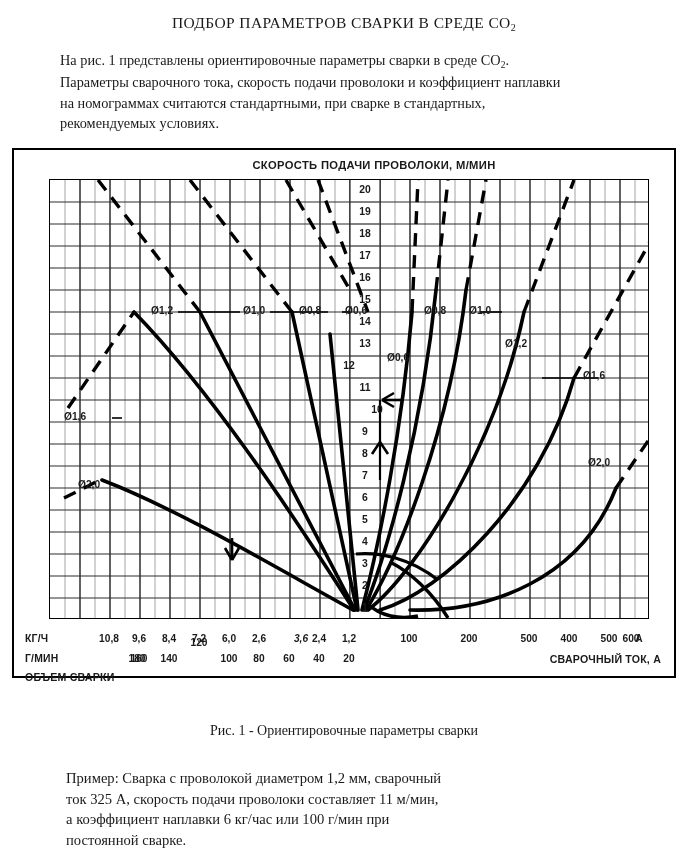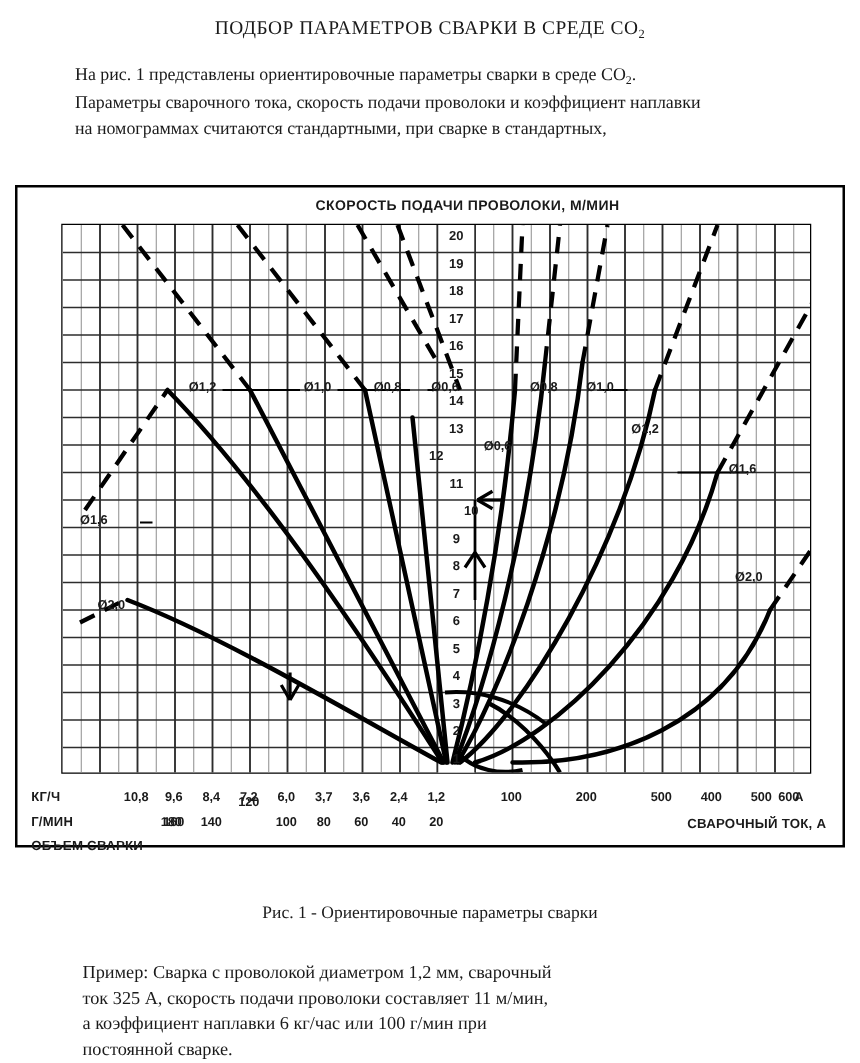--- a/index.html
+++ b/index.html
@@ -98,20 +98,21 @@
 <div class="page">
 
   <div class="doc-title">
     <span>ПОДБОР ПАРАМЕТРОВ СВАРКИ В СРЕДЕ  CO</span><sub>2</sub>
   </div>
 
   <div class="intro">
     <span>На рис. 1 представлены ориентировочные параметры сварки в среде  CO</span><sub>2</sub><span>.</span><br>
     <span>Параметры сварочного тока, скорость подачи проволоки и коэффициент наплавки</span><br>
     <span>на номограммах считаются стандартными, при сварке в стандартных,</span><br>
+    <span>рекомендуемых условиях.</span>
   </div>
 
   <div class="figure">
     <div class="fig-inner">
 
       <div class="chart-top-label">СКОРОСТЬ ПОДАЧИ ПРОВОЛОКИ, М/МИН</div>
 
       <div class="plot">
         <svg width="600" height="440" viewBox="0 0 600 440">
           <defs>
@@ -320,22 +321,22 @@
       <div class="bottom-name" style="left:8px;top:518px;">ОБЪЕМ СВАРКИ</div>
       <div class="bottom-name" style="right:10px;top:500px;">СВАРОЧНЫЙ ТОК, А</div>
       <div class="tick-lbl" style="left:622px;top:480px;">A</div>
 
       <div id="kgrow">
           <div class="tick-lbl" style="left: 92px; top: 480px;">10,8</div>
           <div class="tick-lbl" style="left: 122px; top: 480px;">9,6</div>
           <div class="tick-lbl" style="left: 152px; top: 480px;">8,4</div>
           <div class="tick-lbl" style="left: 182px; top: 480px;">7,2</div>
           <div class="tick-lbl" style="left: 212px; top: 480px;">6,0</div>
-          <div class="tick-lbl" style="left: 242px; top: 480px;">3,7</div>
-          <div class="tick-lbl" style="left: 272px; top: 480px;">3,6</div>
+          <div class="tick-lbl" style="left: 242px; top: 480px;">2,6</div>
+          <div class="tick-lbl" style="left: 284px; top: 480px; font-style: italic;">3,6</div>
           <div class="tick-lbl" style="left: 302px; top: 480px;">2,4</div>
           <div class="tick-lbl" style="left: 332px; top: 480px;">1,2</div>
         </div>
       <div id="gmrow">
           <div class="tick-lbl" style="left: 92px; top: 500px; margin-left: 28px;">180</div>
           <div class="tick-lbl" style="left: 122px; top: 500px;">160</div>
           <div class="tick-lbl" style="left: 152px; top: 500px;">140</div>
           <div class="tick-lbl" style="left: 182px; top: 484px;">120</div>
           <div class="tick-lbl" style="left: 212px; top: 500px;">100</div>
           <div class="tick-lbl" style="left: 242px; top: 500px;">80</div>

